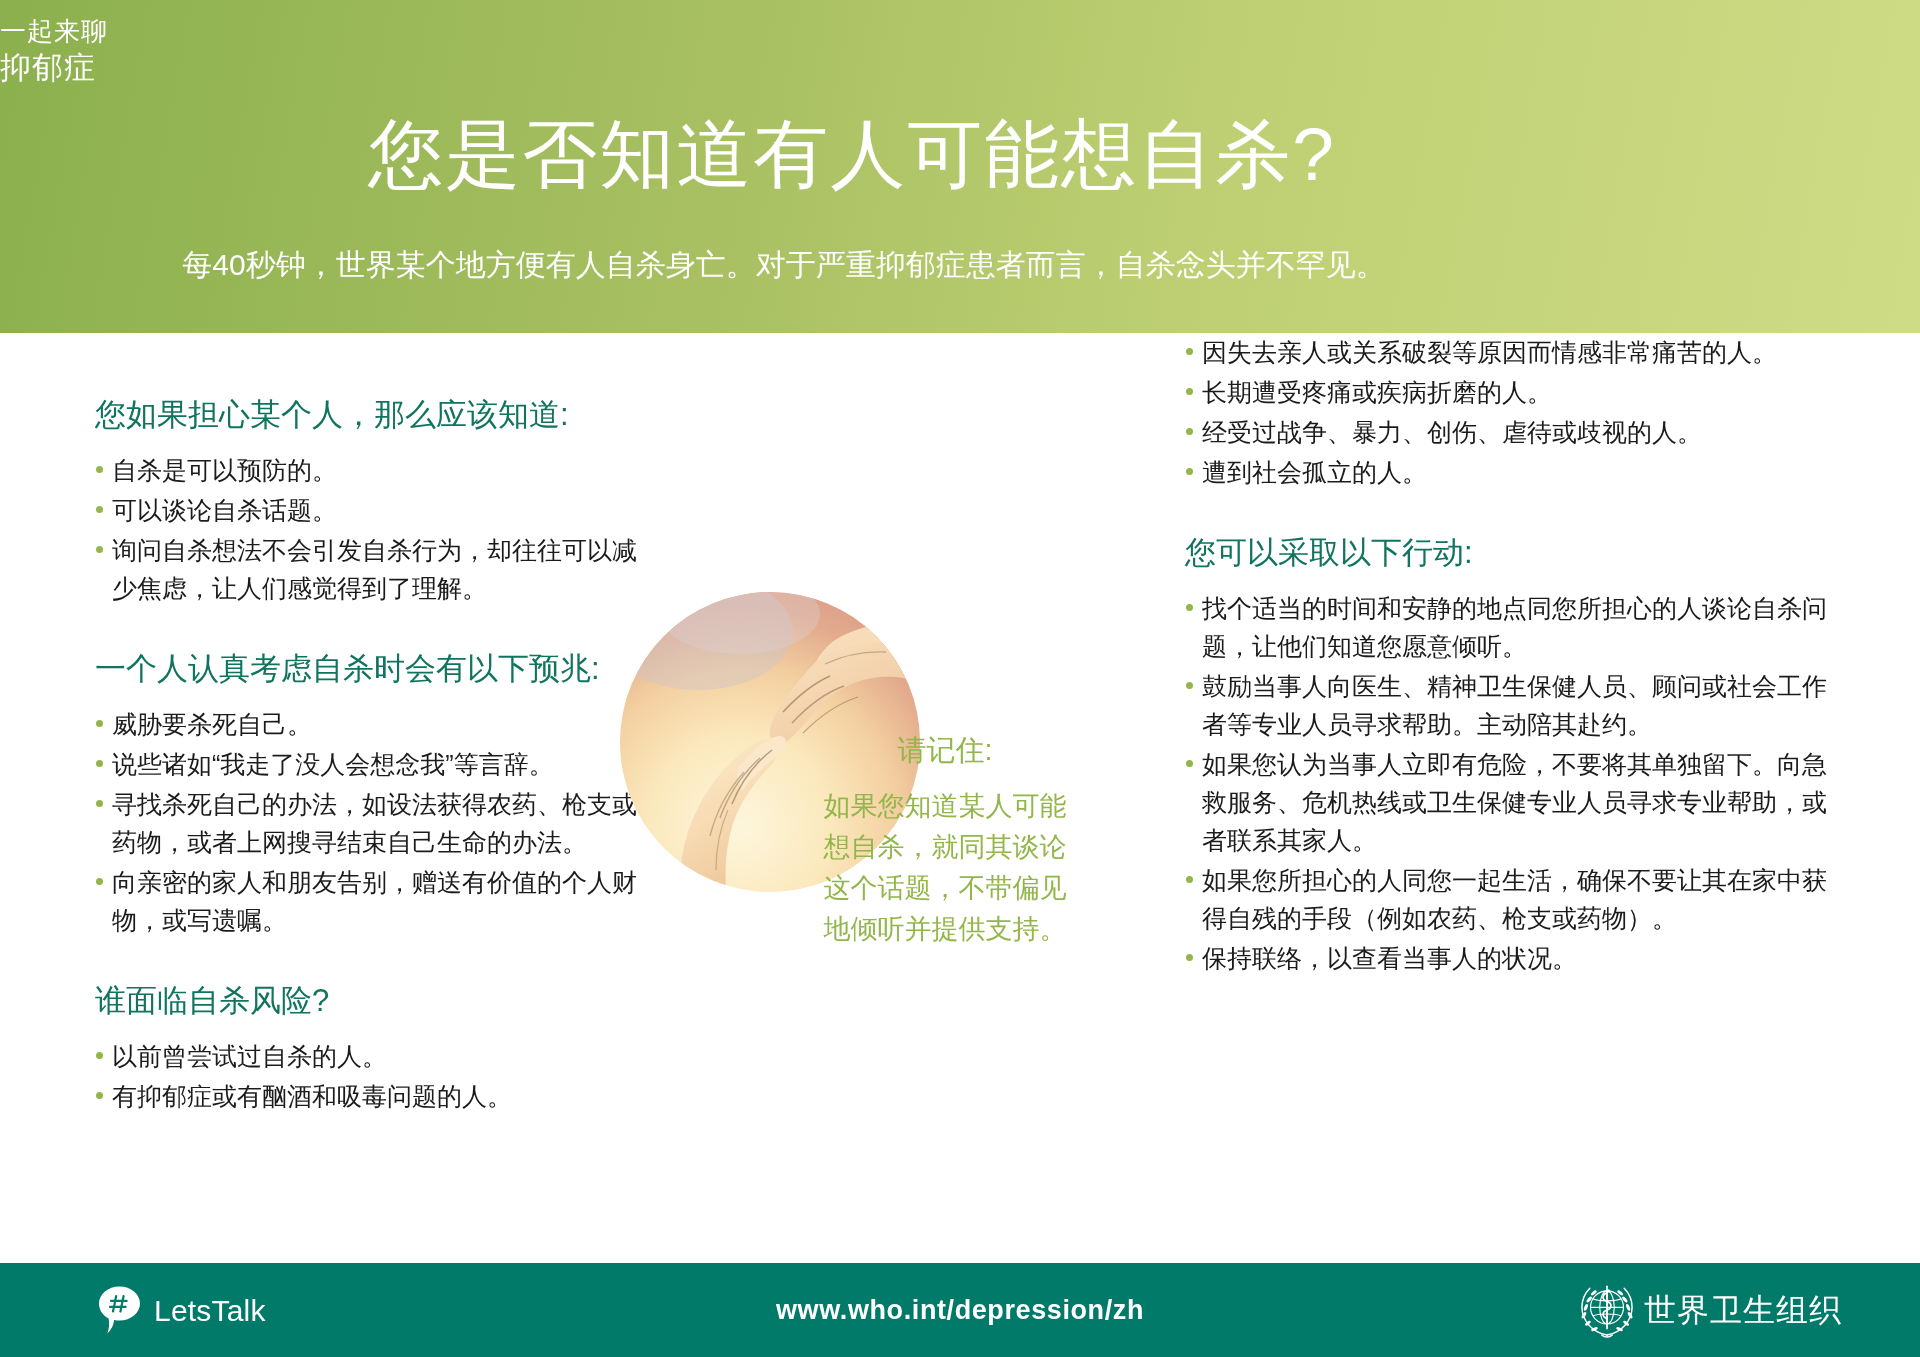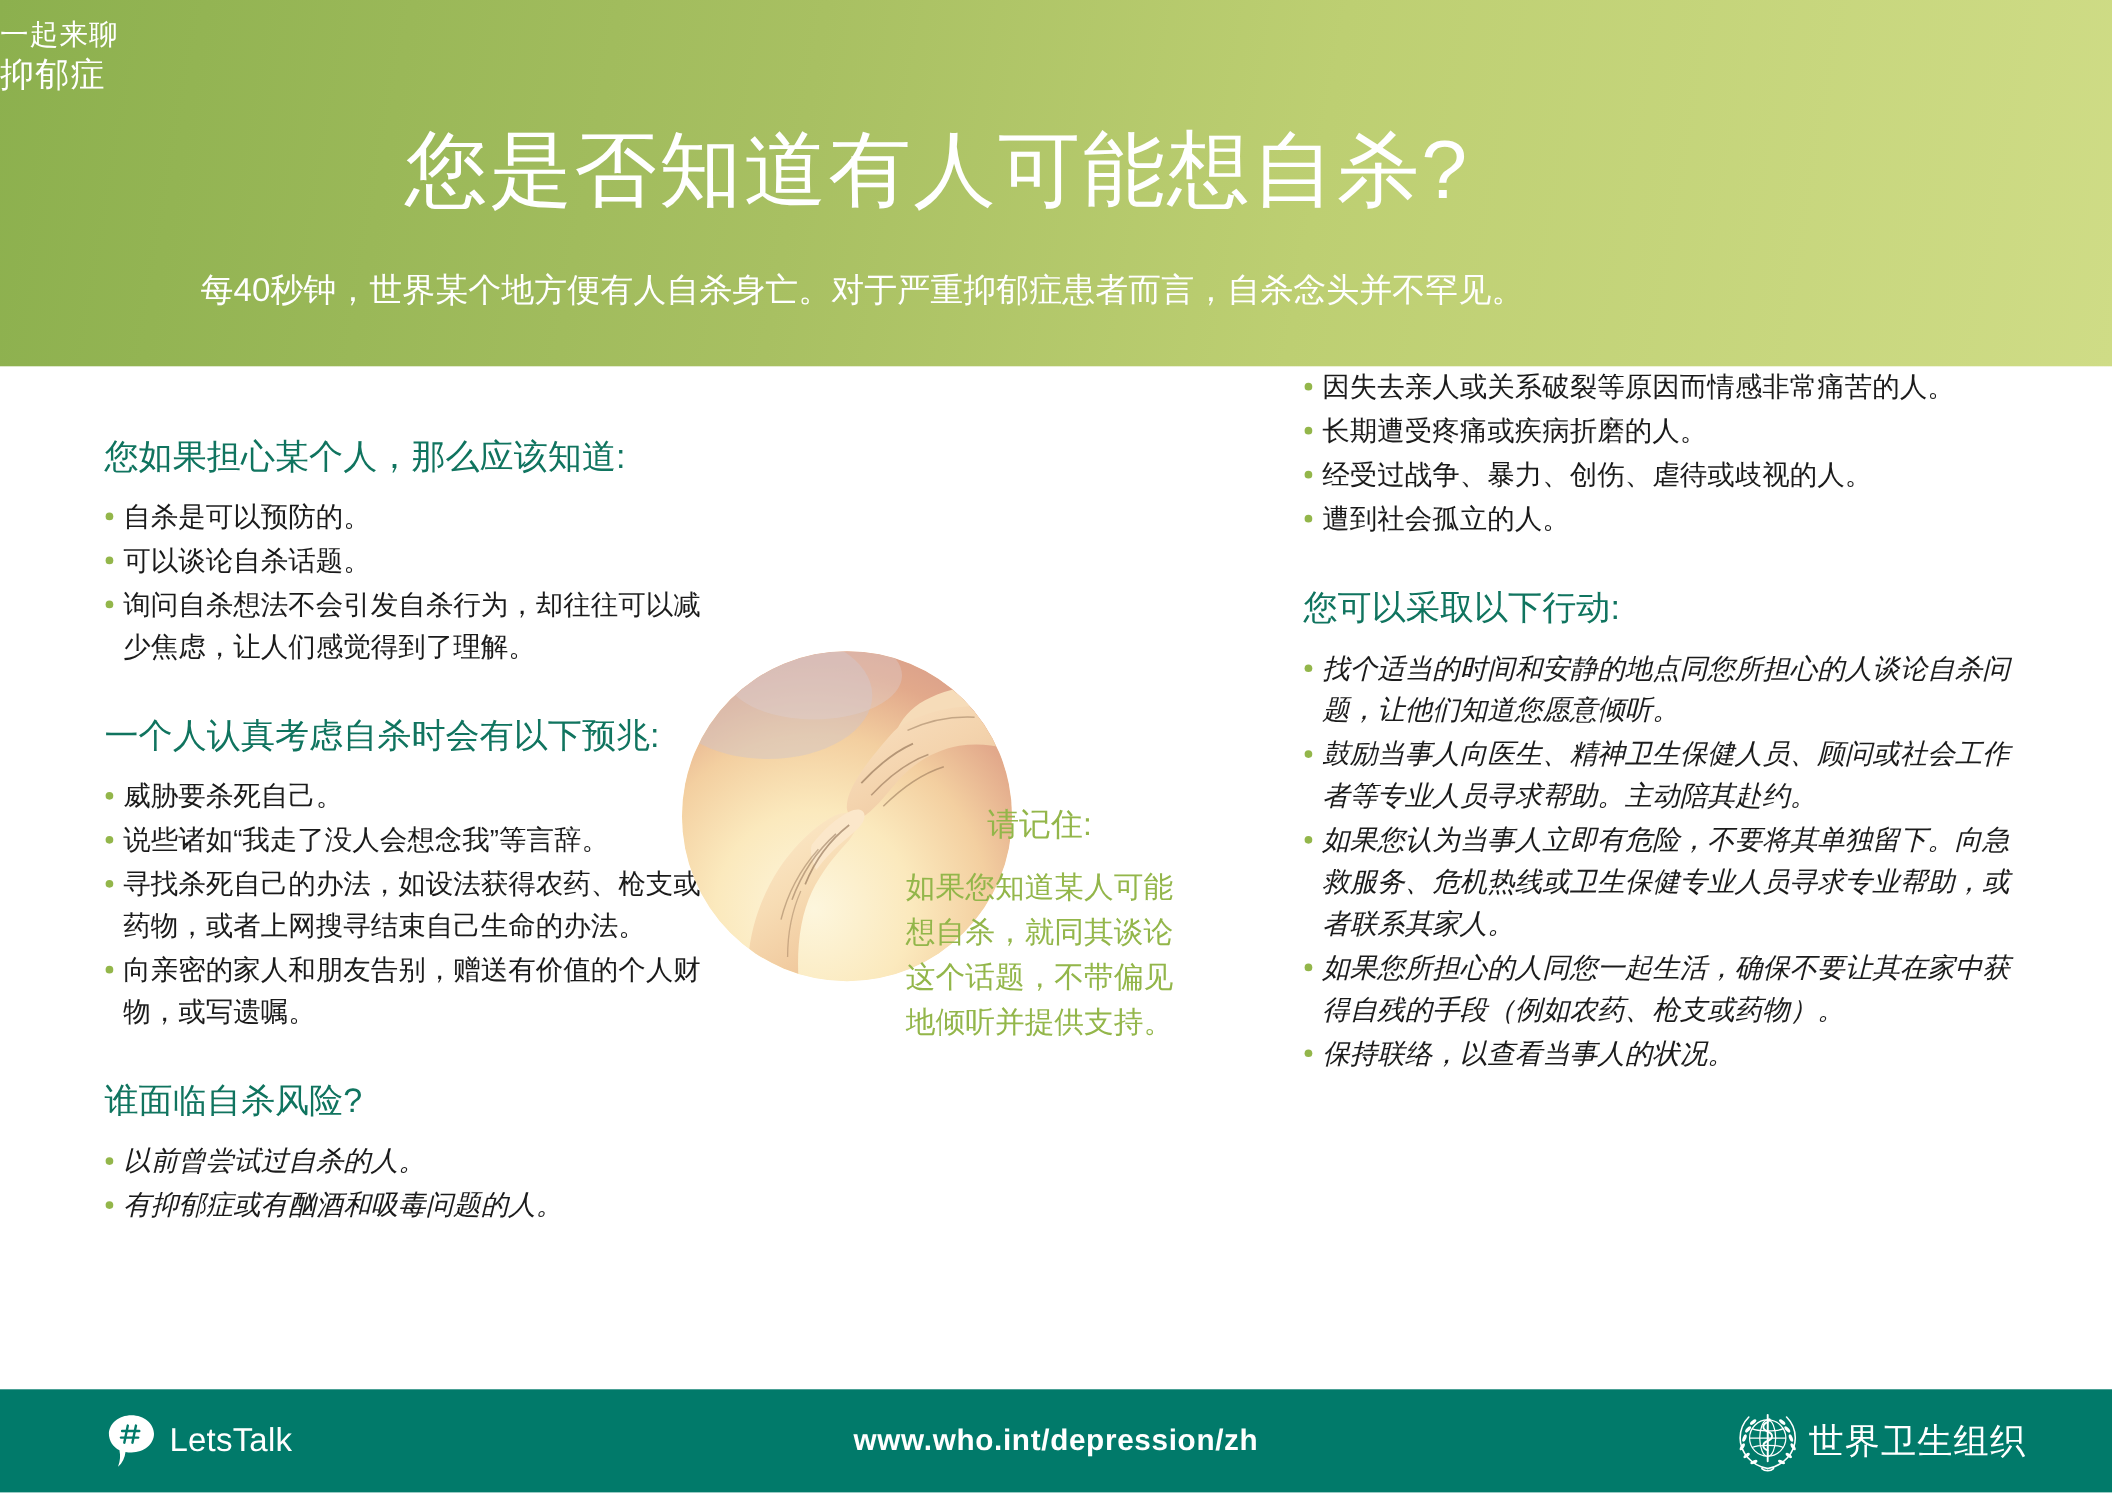--- a/index.html
+++ b/index.html
@@ -98,21 +98,21 @@
   h2.sec-head {
     color: #10745f;
     font-size: 31px;
     line-height: 40px;
     font-weight: 400;
     margin-bottom: 16px;
     white-space: nowrap;
   }
 
   ul.bullets { list-style: none; margin: 0 0 42px 0; padding: 0; }
-  ul.bullets:last-child { margin-bottom: 0; font-style: italic; }
+  ul.bullets:last-child { margin-bottom: 0; }
 
   ul.bullets li {
     position: relative;
     padding-left: 17px;
     color: #1b1b1b;
     font-size: 25px;
     line-height: 38px;
     font-weight: 400;
     margin-bottom: 2px;
   }

